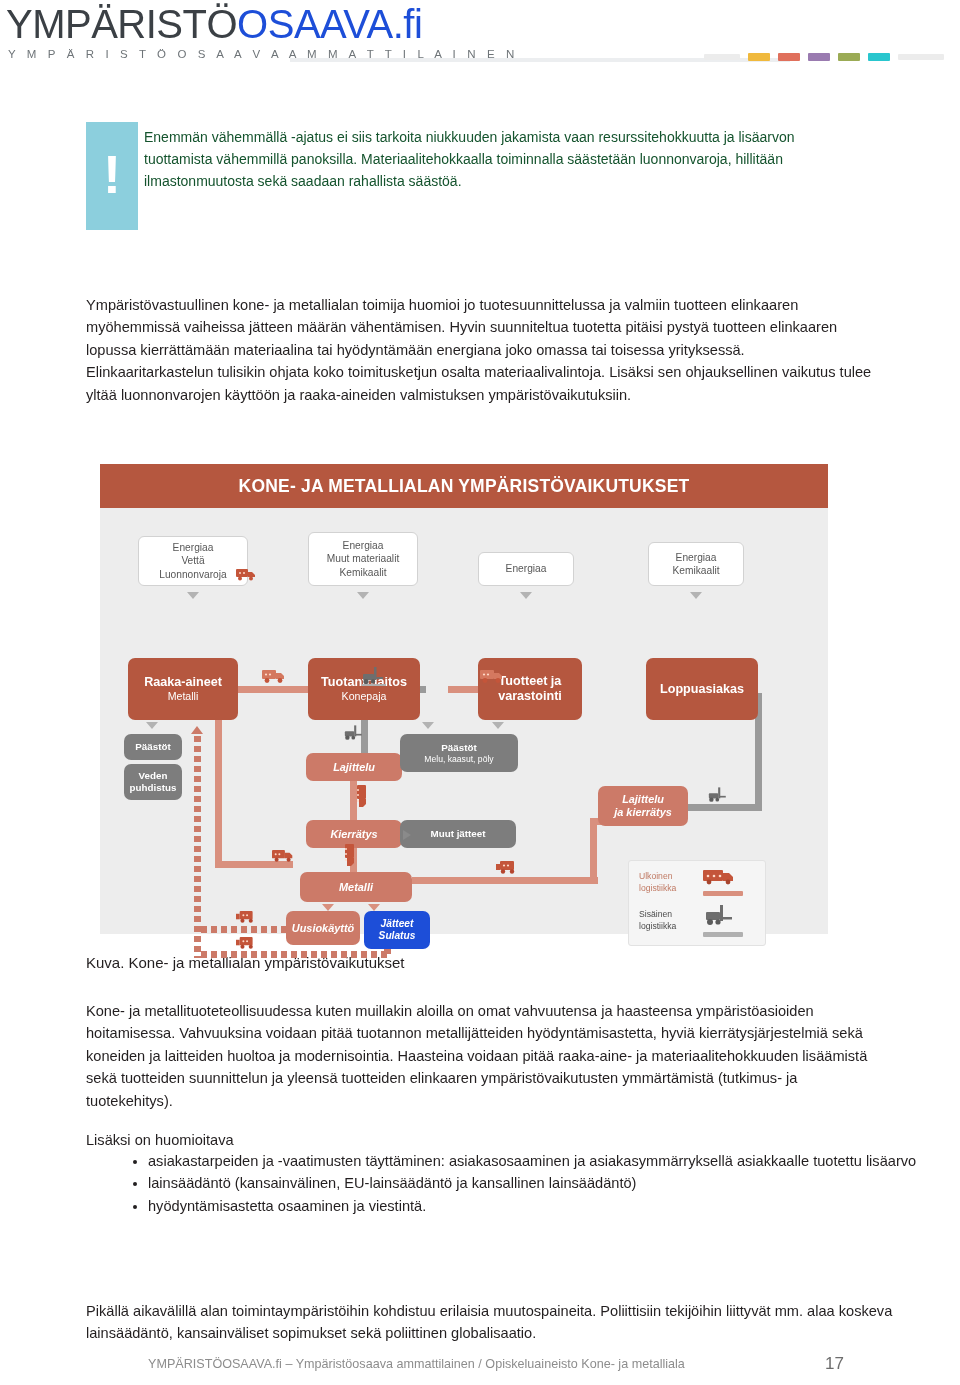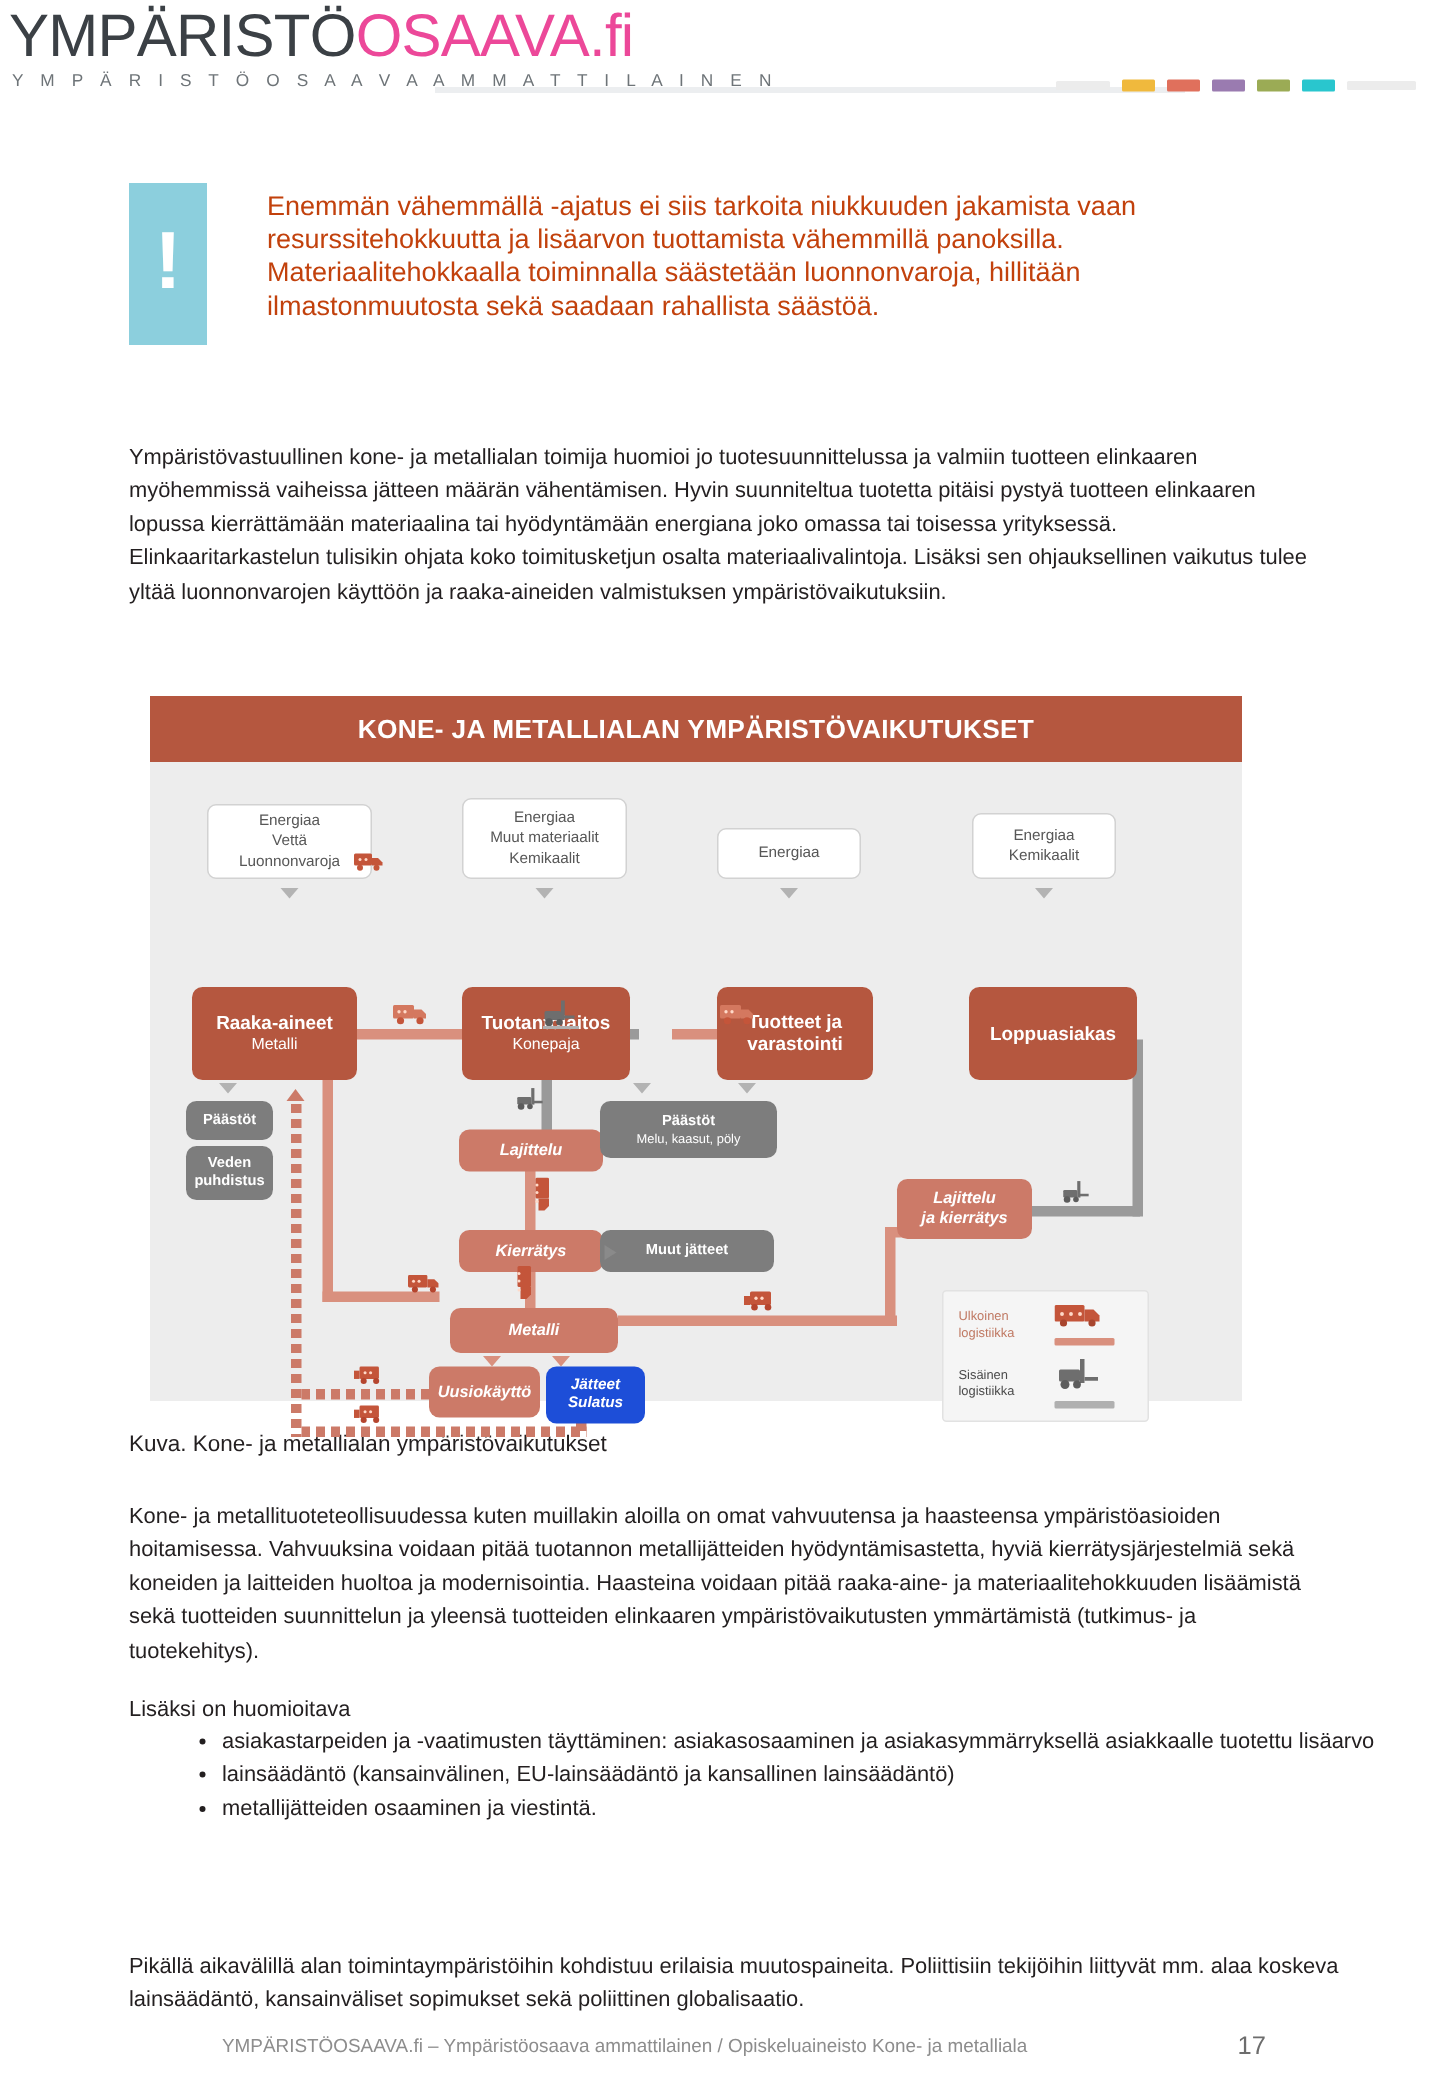--- a/index.html
+++ b/index.html
@@ -14,21 +14,21 @@
   }
   
   .page-header{position:absolute;left:0;top:0;width:960px;height:82px;}
   .logo-main{
     position:absolute;left:6px;top:2px;
     font-family:"Liberation Sans", sans-serif;
     font-size:40px;letter-spacing:-0.5px;font-weight:300;
     white-space:nowrap;
   }
   .logo-dark{color:#3b4045;}
-  .logo-light{color:#ec4899;}
+  .logo-light{color:#1d4ed8;}
   .logo-sub{
     position:absolute;left:8px;top:48px;
     font-size:11.5px;letter-spacing:4.1px;color:#6e7478;font-weight:400;
     white-space:nowrap;
   }
   .logo-rule{
     position:absolute;left:290px;top:58px;width:500px;height:4px;
     background:#eceef0;
   }
   .swatches{position:absolute;right:16px;top:53px;display:flex;gap:8px;align-items:center;}
@@ -36,21 +36,21 @@
   .swatch-pre,.swatch-post{width:36px;height:6px;background:#ececec;border-radius:1px;}
   .swatch-post{width:46px;}
 
   
   .callout{position:absolute;left:86px;top:122px;width:712px;display:flex;gap:0;}
   .callout-mark{
     width:52px;height:108px;background:#8ccfdd;flex:0 0 auto;
     color:#ffffff;font-size:54px;font-weight:700;line-height:104px;text-align:center;
   }
   .callout-text{
-    padding-left:40px;font-size:18px;line-height:22.2px;color:#c2410c;
+    padding-left:6px;font-size:14px;line-height:22.2px;color:#14532d;
     padding-top:4px;
   }
 
   
   .para{
     position:absolute;font-size:14.6px;line-height:22.4px;color:#231f20;
   }
   #intro-para{left:86px;top:294px;width:790px;}
 
   
@@ -402,20 +402,20 @@
 
   </div>
 </div>
 
 <div class="para" id="caption">Kuva.  Kone- ja metallialan ympäristövaikutukset</div>
 <div class="para" id="body-1">Kone- ja metallituoteteollisuudessa kuten muillakin aloilla on  omat vahvuutensa ja haasteensa ympäristöasioiden hoitamisessa. Vahvuuksina voidaan pitää tuotannon metallijätteiden hyödyntämisastetta, hyviä kierrätysjärjestelmiä sekä koneiden ja laitteiden huoltoa ja modernisointia. Haasteina voidaan pitää raaka-aine- ja materiaalitehokkuuden lisäämistä sekä tuotteiden suunnittelun ja yleensä tuotteiden elinkaaren ympäristövaikutusten ymmärtämistä (tutkimus- ja tuotekehitys).</div>
 <div class="para" id="lisaksi">Lisäksi on huomioitava</div>
 <ul class="bullets">
   <li>asiakastarpeiden ja -vaatimusten täyttäminen: asiakasosaaminen ja asiakasymmärryksellä asiakkaalle tuotettu lisäarvo</li>
   <li>lainsäädäntö (kansainvälinen, EU-lainsäädäntö ja kansallinen lainsäädäntö)</li>
-  <li>metallijätteiden osaaminen ja viestintä.</li>
+  <li>hyödyntämisastetta osaaminen ja viestintä.</li>
 </ul>
 <div class="para" id="body-2">Pikällä aikavälillä alan toimintaympäristöihin kohdistuu erilaisia muutospaineita. Poliittisiin tekijöihin liittyvät mm. alaa koskeva lainsäädäntö, kansainväliset sopimukset sekä poliittinen globalisaatio.</div>
 
 <div class="footer">
   <div class="footer-text">YMPÄRISTÖOSAAVA.fi – Ympäristöosaava ammattilainen / Opiskeluaineisto Kone- ja metalliala</div>
   <div class="footer-page">17</div>
 </div>
 
 </body></html>

